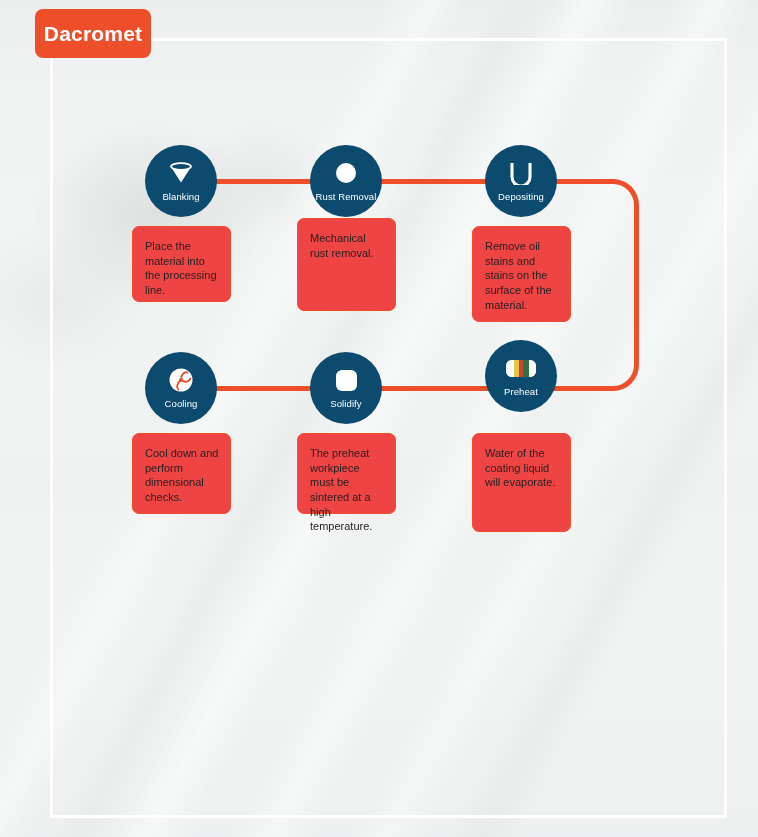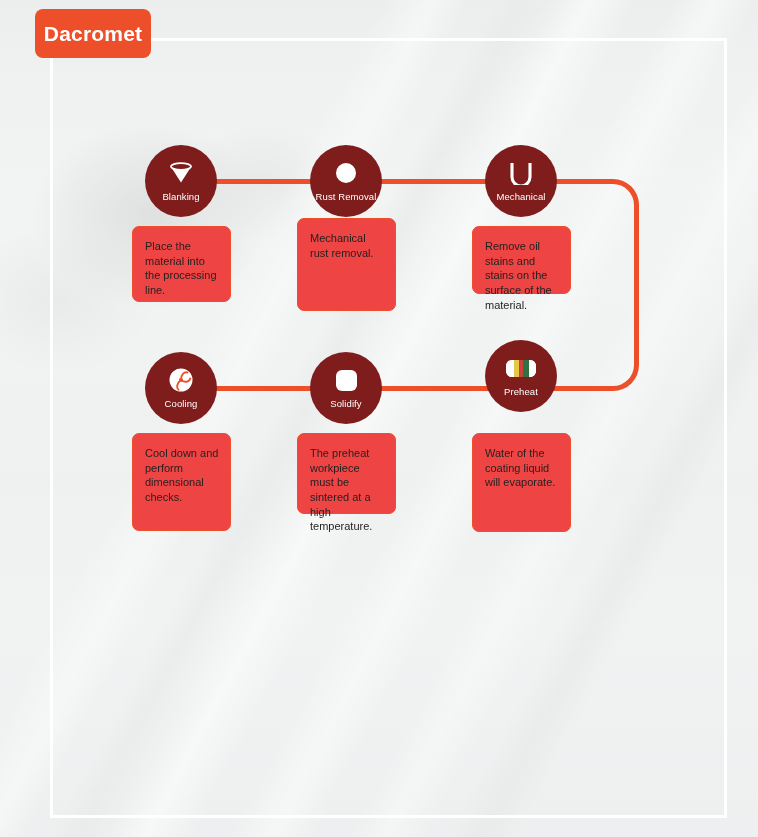--- a/index.html
+++ b/index.html
@@ -97,21 +97,21 @@
     border-top-right-radius: 26px;
     border-bottom-right-radius: 26px;
     background: transparent;
   }
 
   .node {
     position: absolute;
     width: 72px;
     height: 72px;
     border-radius: 50%;
-    background: #7f1d1d;
+    background: #0c4a6e;
     display: flex;
     flex-direction: column;
     align-items: center;
     justify-content: center;
     z-index: 3;
   }
   .node .node-icon {
     width: 30px;
     height: 30px;
     display: flex;
@@ -198,23 +198,23 @@
     <div class="card" style="left:297px; top:218px; height:93px;">
       <span class="card-text">Mechanical rust removal.</span>
     </div>
 
     <div class="node" style="left:485px; top:145px;">
       <span class="node-icon">
         <svg class="ic-u" viewBox="0 0 26 24">
           <path d="M4 2 L4 16 A5 5 0 0 0 22 16 L22 2" fill="none" stroke="#fff" stroke-width="3.1" stroke-linecap="butt"></path>
         </svg>
       </span>
-      <span class="node-label">Mechanical</span>
-    </div>
-    <div class="card" style="left:472px; top:226px; height:68px;">
+      <span class="node-label">Depositing</span>
+    </div>
+    <div class="card" style="left:472px; top:226px; height:96px;">
       <span class="card-text">Remove oil stains and stains on the surface of the material.</span>
     </div>
 
     <div class="node" style="left:485px; top:340px;">
       <span class="node-icon">
         <span class="ic-res">
           <span style="width:8px;background:#fff;"></span>
           <span style="width:5px;background:#E8C44B;"></span>
           <span style="width:5px;background:#C84338;"></span>
           <span style="width:6px;background:#2F7045;"></span>
@@ -244,18 +244,18 @@
           <g fill="none" stroke="#ED4F2B" stroke-width="1.9" stroke-linecap="round">
             <path d="M13 13 C 13 7.5, 16.5 4.2, 19.5 5.5"></path>
             <path d="M13 13 C 8.6 16.2, 8.2 20.8, 10.5 22.7"></path>
             <path d="M13 13 C 17.4 16.2, 21.6 14.6, 22.3 11.4"></path>
           </g>
           <circle cx="13" cy="13" r="2.1" fill="#ED4F2B"></circle>
         </svg>
       </span>
       <span class="node-label">Cooling</span>
     </div>
-    <div class="card" style="left:132px; top:433px; height:98px;">
+    <div class="card" style="left:132px; top:433px; height:81px;">
       <span class="card-text">Cool down and perform dimensional checks.</span>
     </div>
 
   </div>
 </div>
 
 </body></html>

